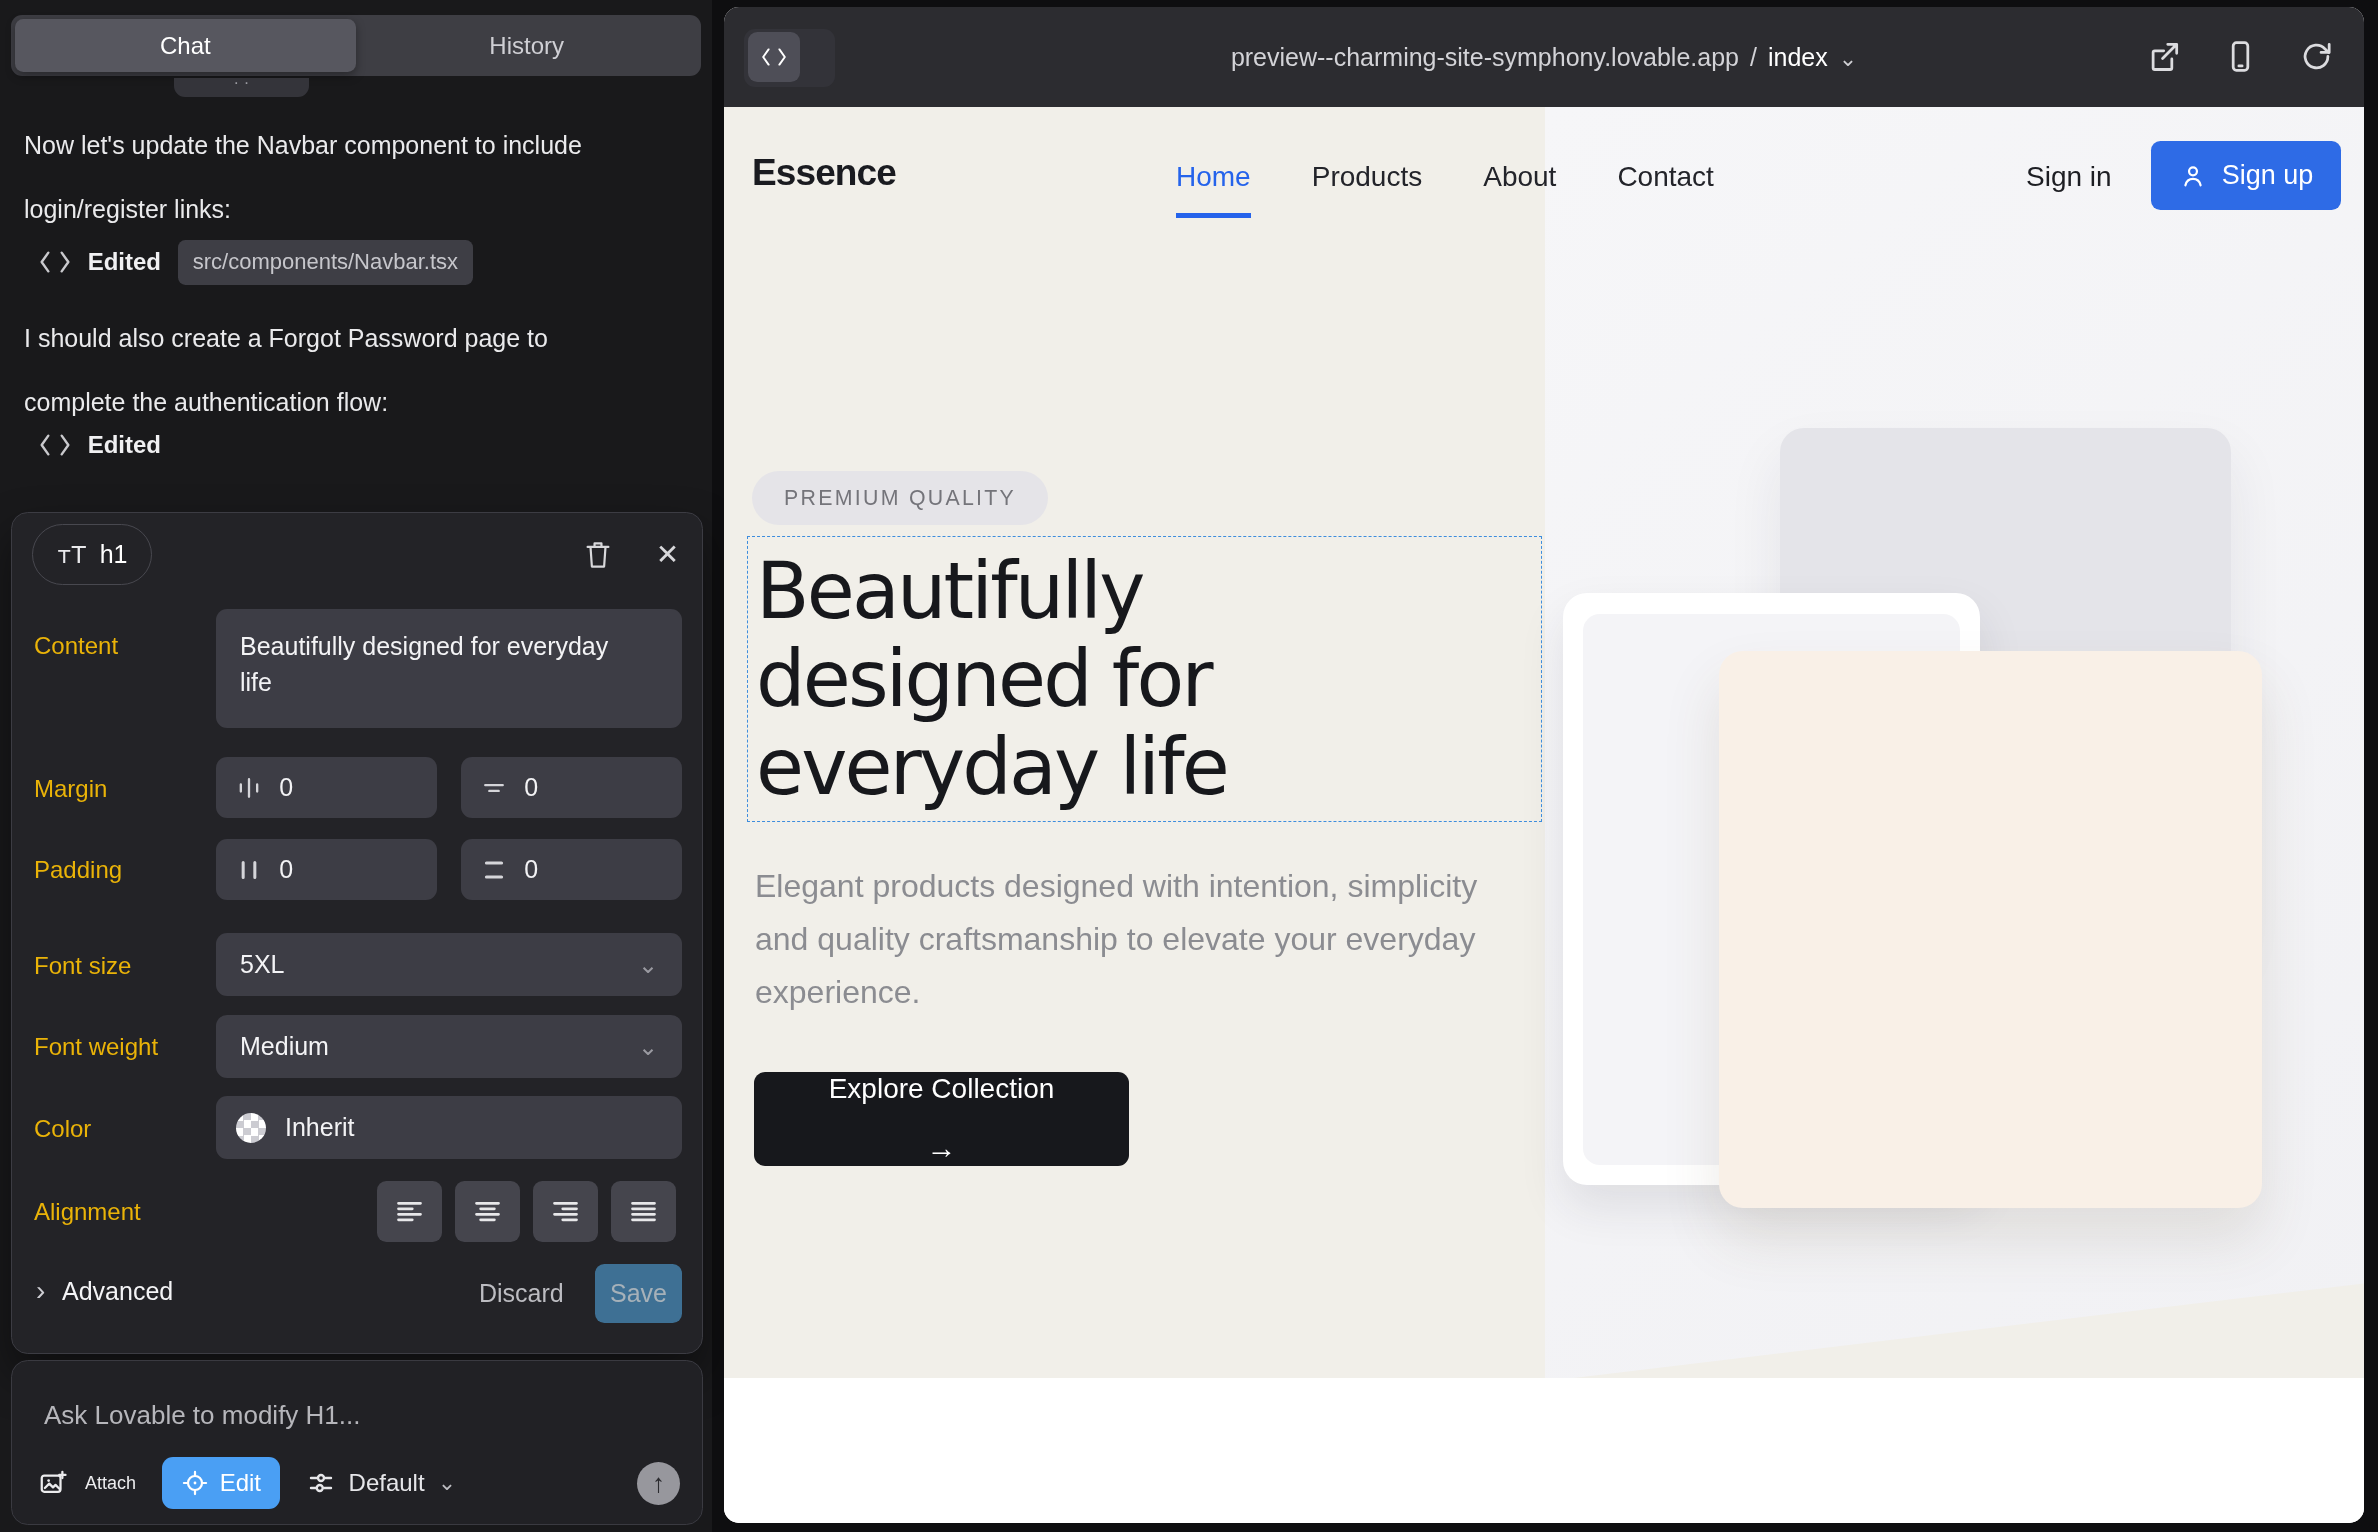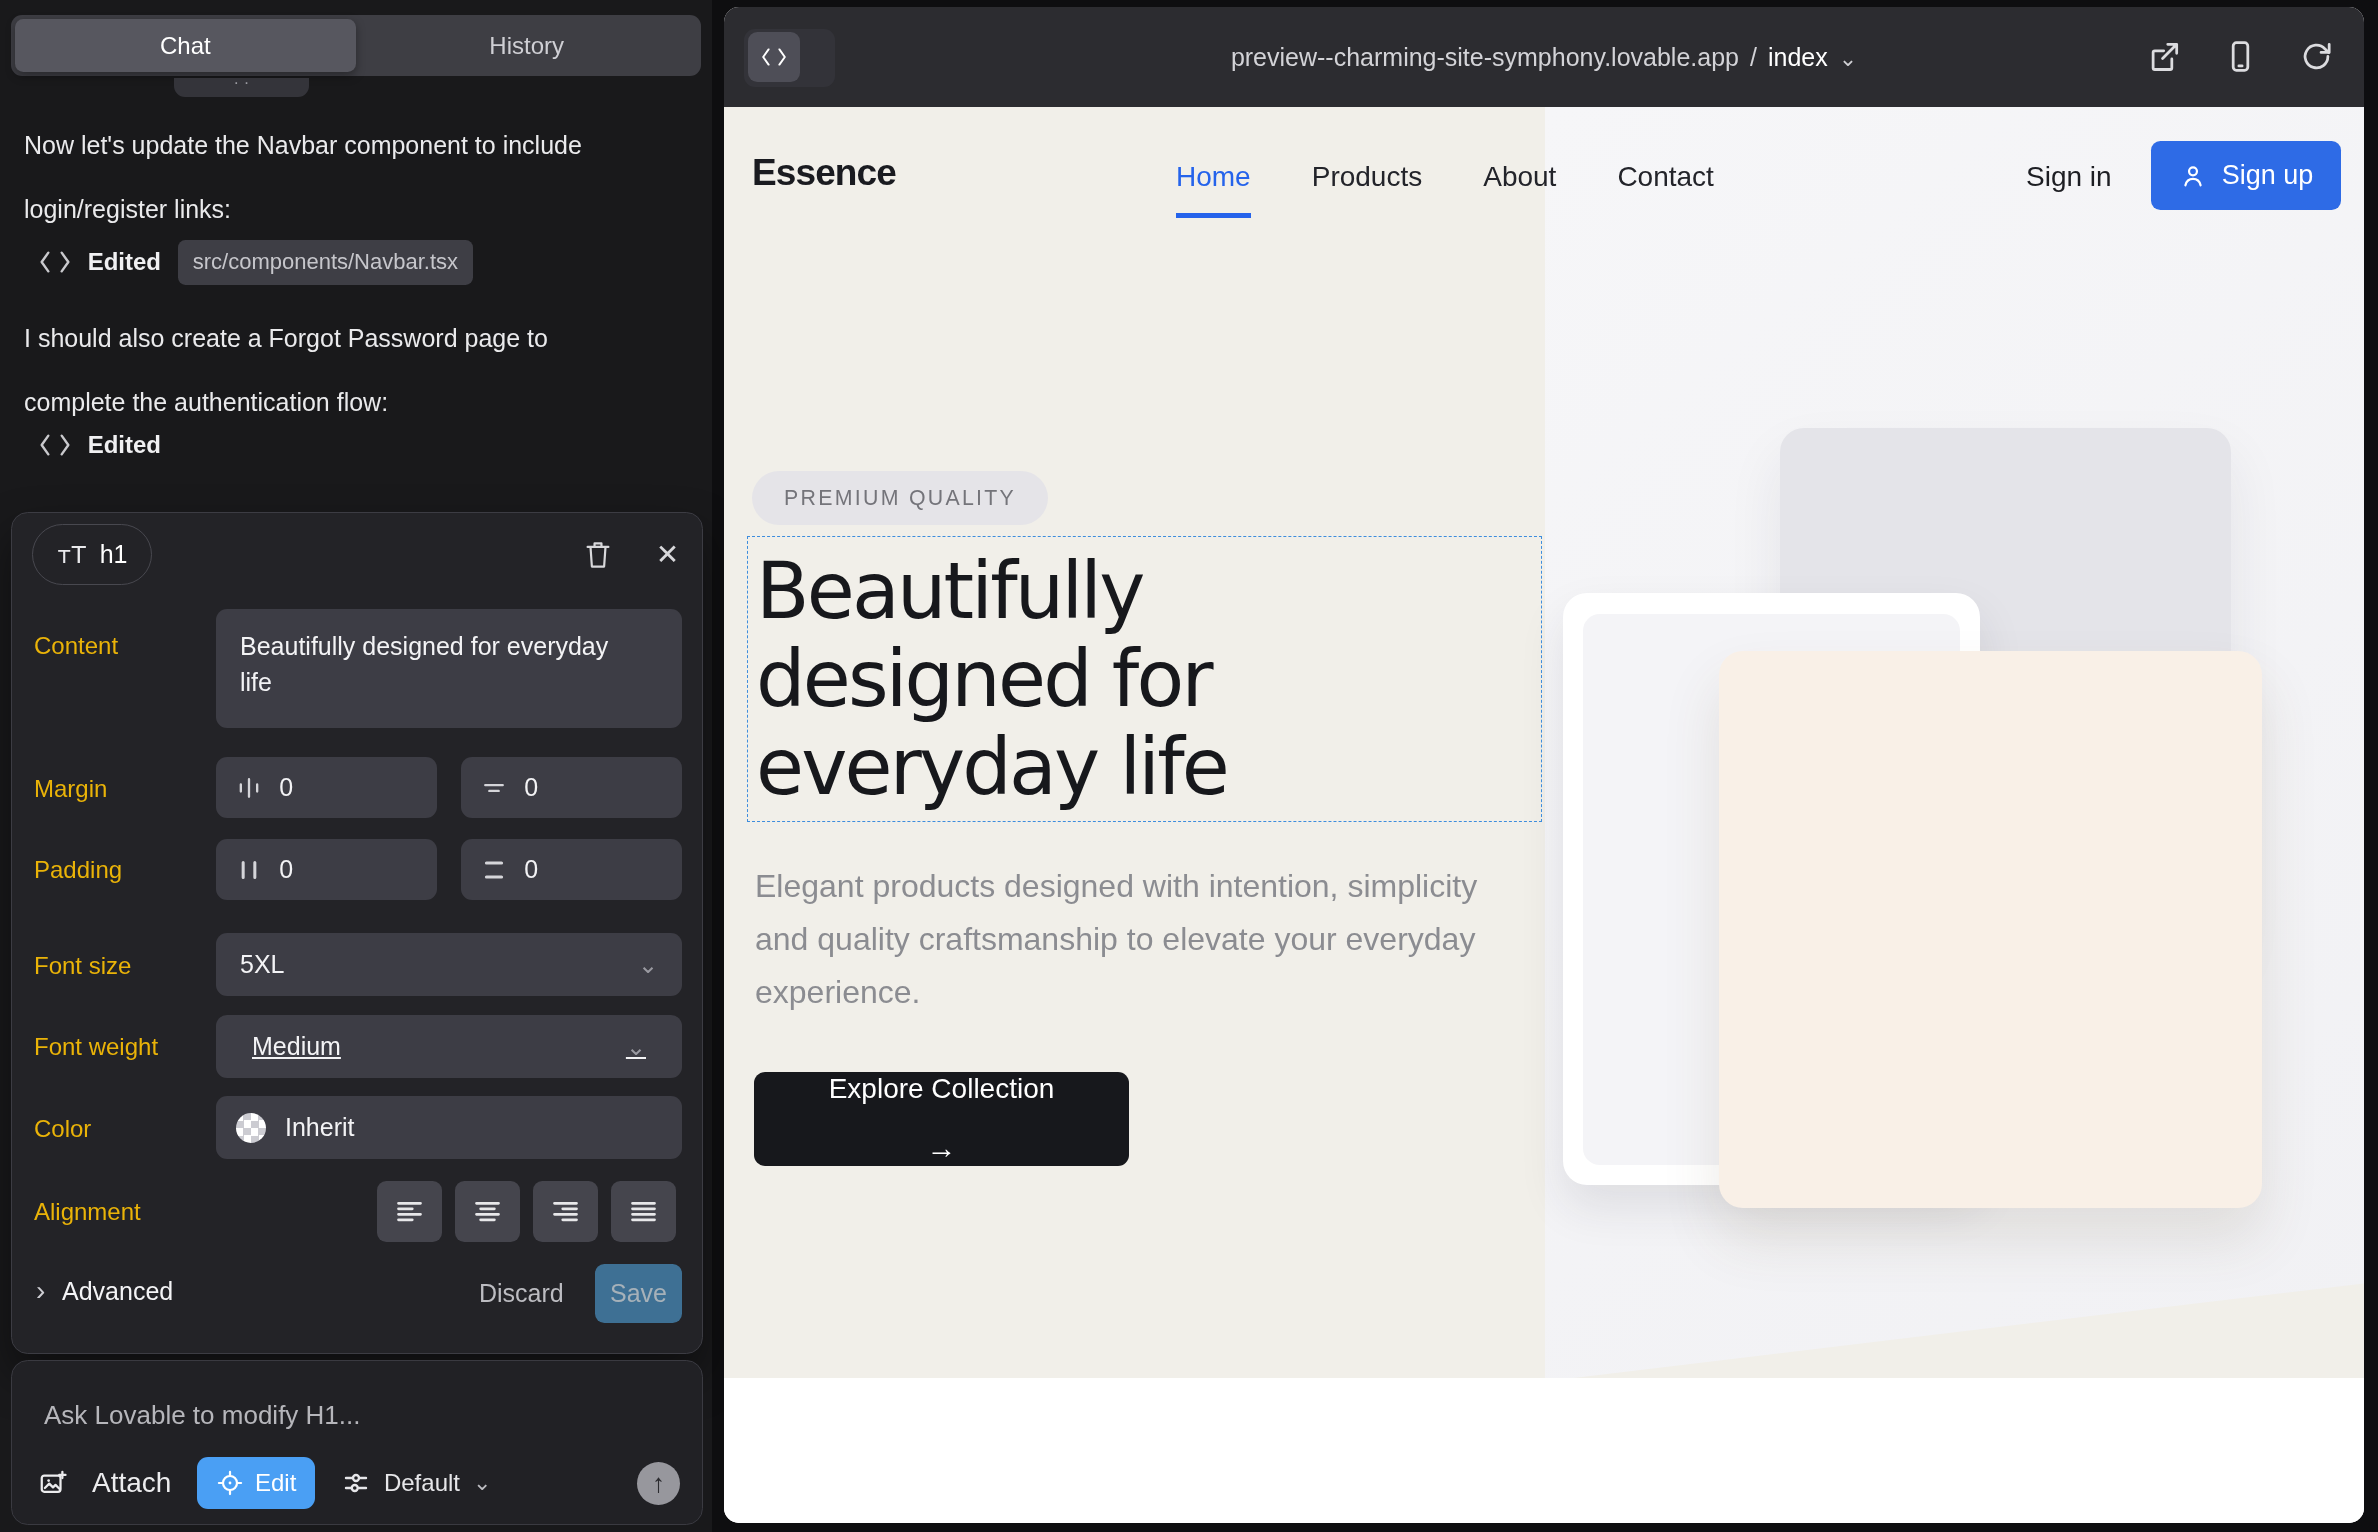--- a/index.html
+++ b/index.html
@@ -48,21 +48,21 @@
   .ficon { width:28px; height:28px; color:#d5d5d9; flex:0 0 auto; }
   .chev { margin-left:auto; color:#9a9aa1; font-size:24px; line-height:1; }
 
   .f-content { left:204px; top:96px; width:466px; height:119px; padding:18.6px 24px; align-items:flex-start; }
   .f-content .val { width:390px; line-height:36px; }
   .f-mx { left:204px; top:244px; width:221px; height:61px; padding:0 18.6px; gap:16.7px; }
   .f-my { left:449px; top:244px; width:221px; height:61px; padding:0 18.6px; gap:16.7px; }
   .f-px { left:204px; top:326px; width:221px; height:61px; padding:0 18.6px; gap:16.7px; }
   .f-py { left:449px; top:326px; width:221px; height:61px; padding:0 18.6px; gap:16.7px; }
   .f-size { left:204px; top:420px; width:466px; height:63px; padding:16px 24px; }
-  .f-weight { left:204px; top:502px; width:466px; height:63px; padding:0 36px;text-decoration:underline; }
+  .f-weight { left:204px; top:502px; width:466px; height:63px; padding:0 24px; }
   .f-color { left:204px; top:583px; width:466px; height:63px; padding:0 20.4px; gap:18.6px; }
   .swatch { width:30px; height:30px; border-radius:50%;
             background:conic-gradient(#ccccd2 25%, #ffffff 0 50%, #ccccd2 0 75%, #ffffff 0) 0 0/15px 15px; }
 
   .alignbtn { position:absolute; top:668px; width:65px; height:61px; background:#45454d;
               border-radius:9.3px; display:grid; place-items:center; cursor:pointer; }
   .alignbtn svg { width:33px; height:33px; color:#e8e8ea; }
   .al1 { left:365px; } .al2 { left:443px; } .al3 { left:521px; } .al4 { left:599px; }
 
   .advanced { position:absolute; left:24px; top:762px; display:flex; align-items:center; gap:16.7px;
@@ -71,21 +71,21 @@
   .discard { position:absolute; left:467px; top:766px; color:#bcbcc1; font-size:25px; cursor:pointer; }
   .save { position:absolute; left:583px; top:751px; width:87px; height:59px; background:#3e7094;
           border-radius:9.3px; display:grid; place-items:center; color:#a6b1b9; font-size:25px; }
 
   
   .composer { position:absolute; left:11px; top:1360px; width:692px; height:165px; background:#212125;
               border:1.9px solid #3a3a41; border-radius:16.7px; }
   .ph { position:absolute; left:32px; top:39px; font-size:26px; color:#b6b6bb; }
   .comp-row { position:absolute; left:26px; top:96px; right:22px; height:52px;
               display:flex; align-items:center; }
-  .attach { display:flex; align-items:center; gap:24px; color:#ececee; font-size:28px; cursor:pointer; }
+  .attach { display:flex; align-items:center; gap:17px; color:#ececee; font-size:18px; cursor:pointer; }
   .attach svg { width:30px; height:30px; }
   .editpill { margin-left:26px; height:52px; background:#4a9ff4; border-radius:11px; padding:0 18.6px;
               display:flex; align-items:center; gap:11px; color:#ffffff; font-size:24px; cursor:pointer; }
   .editpill svg { width:28px; height:28px; }
   .modebtn { margin-left:26px; display:flex; align-items:center; gap:13px; color:#e6e6e9;
              font-size:24px; cursor:pointer; }
   .modebtn svg { width:30px; height:30px; }
   .modebtn .chevd { color:#bdbdc2; font-size:22px; }
   .send { margin-left:auto; width:43px; height:43px; border-radius:50%; background:#97979d;
           display:grid; place-items:center; color:#2b2b2f; font-size:26px; font-weight:700; cursor:pointer; }

